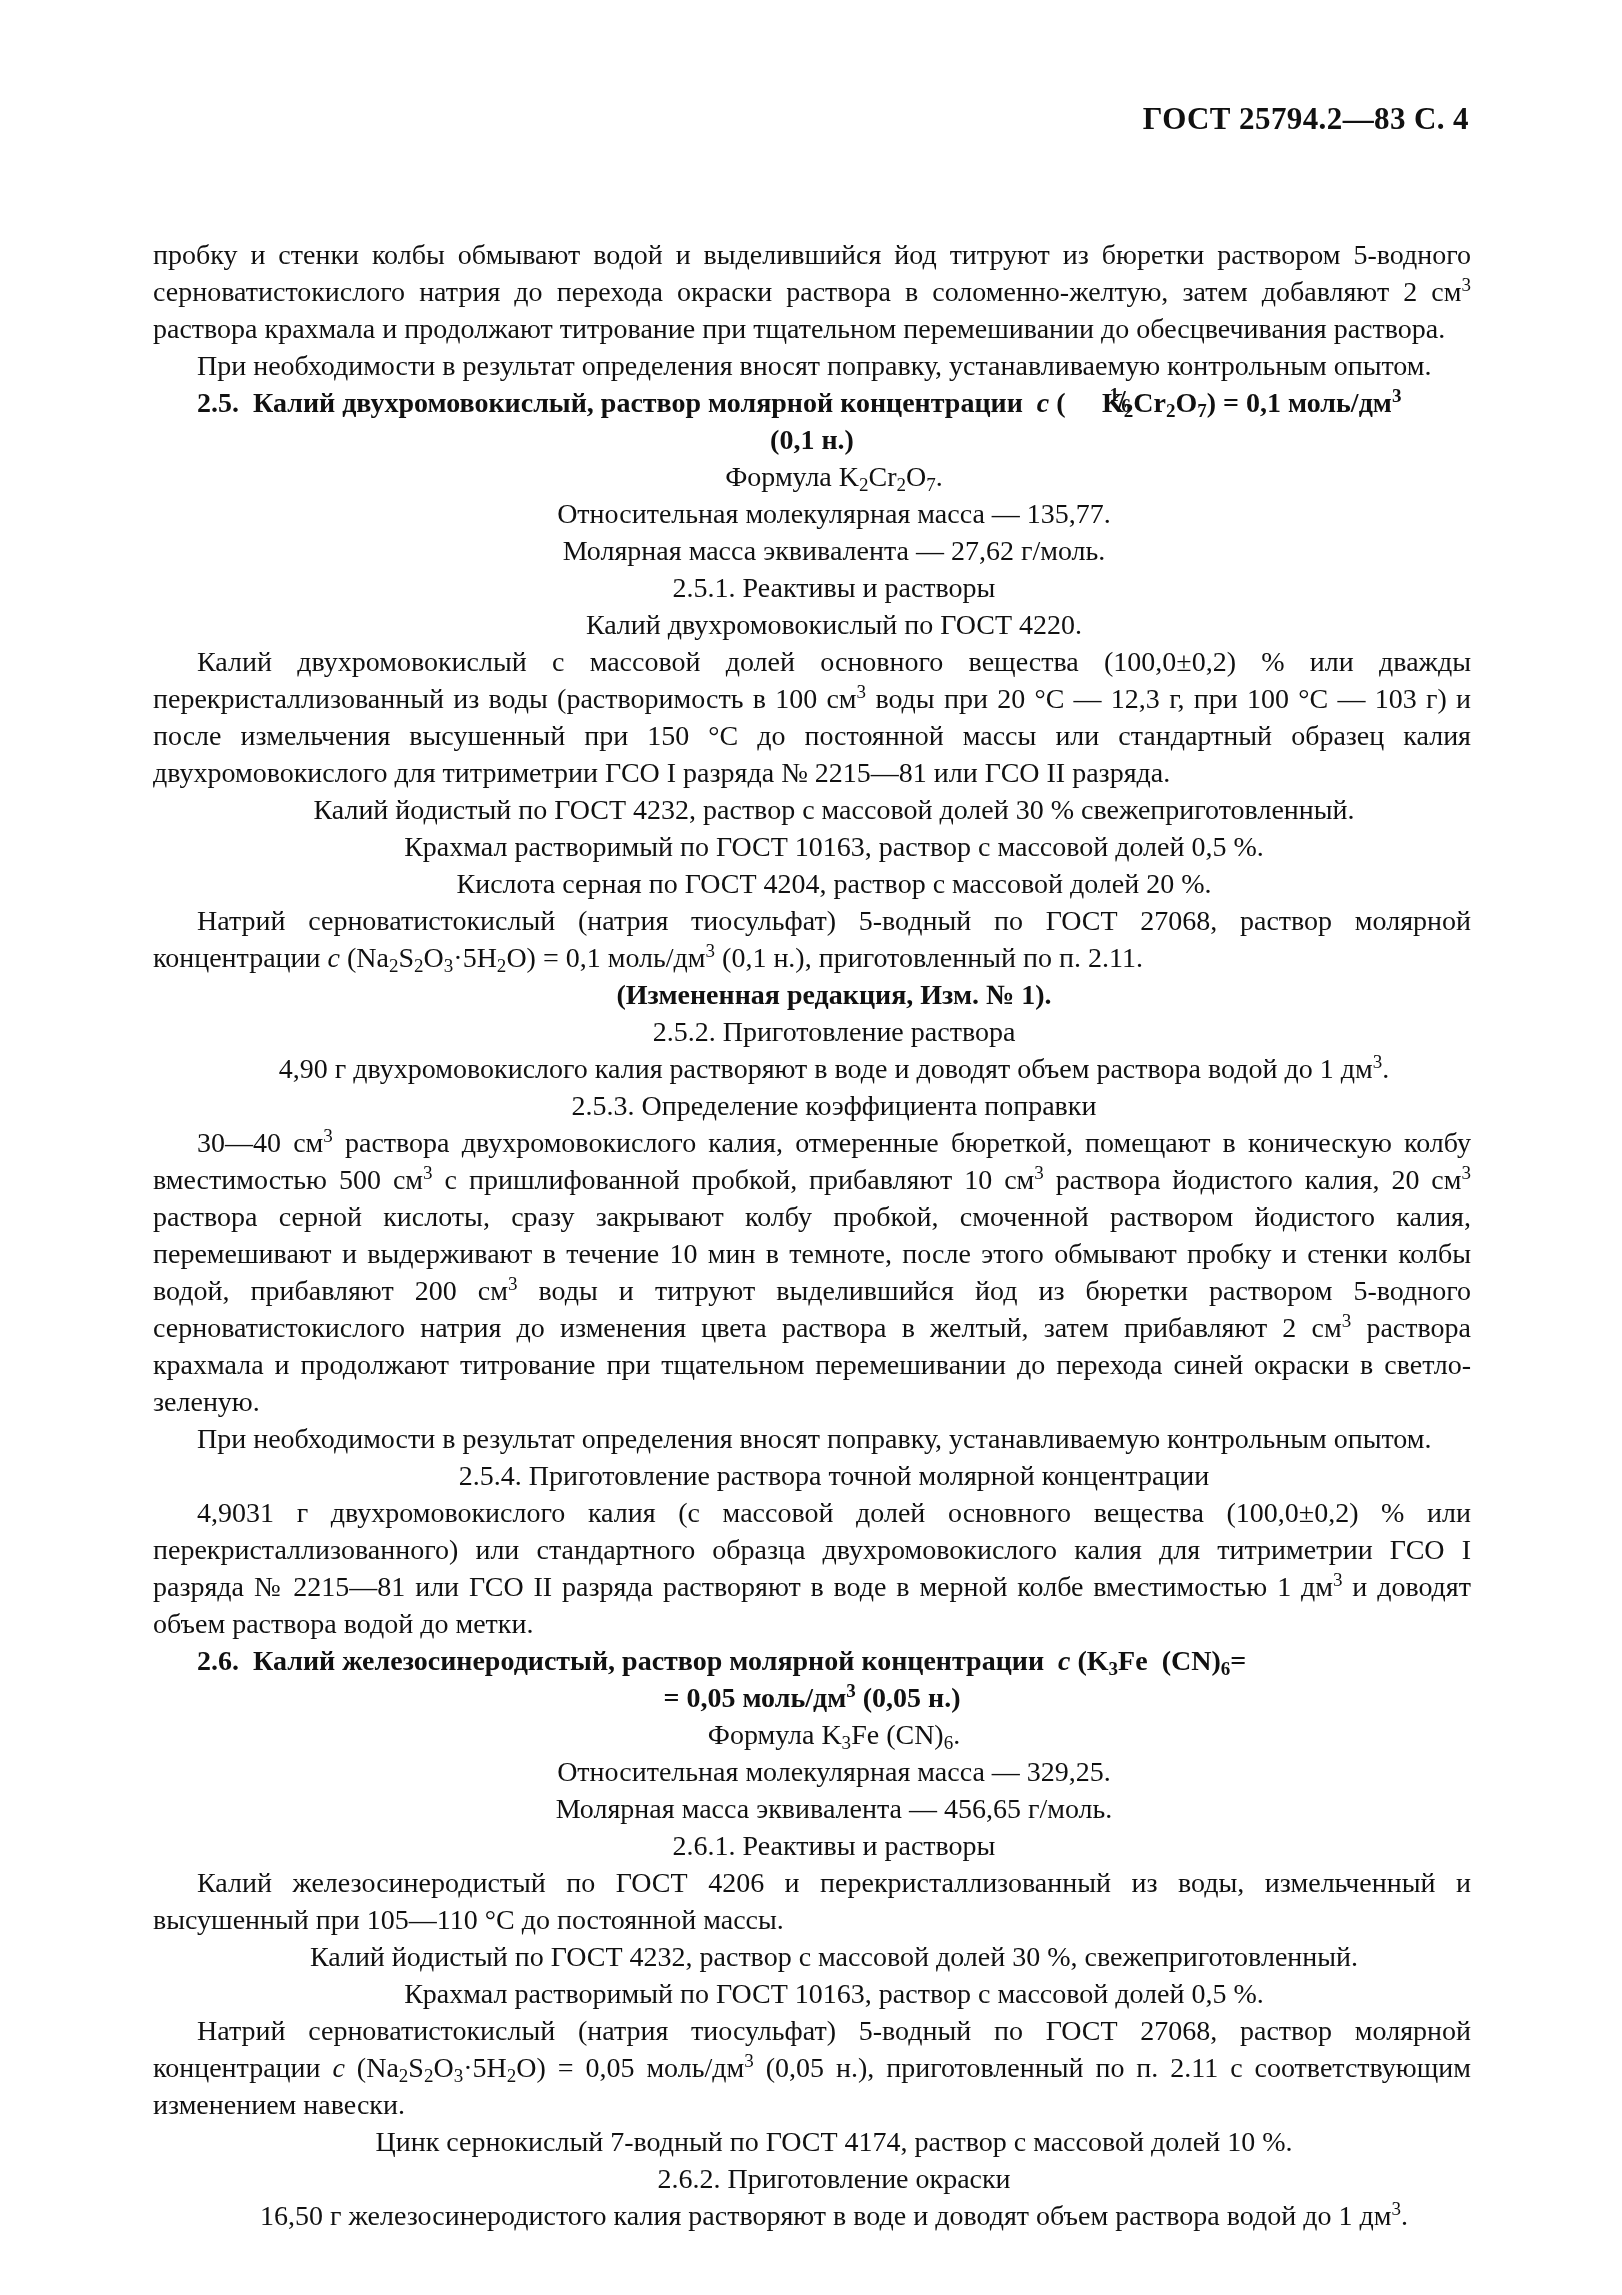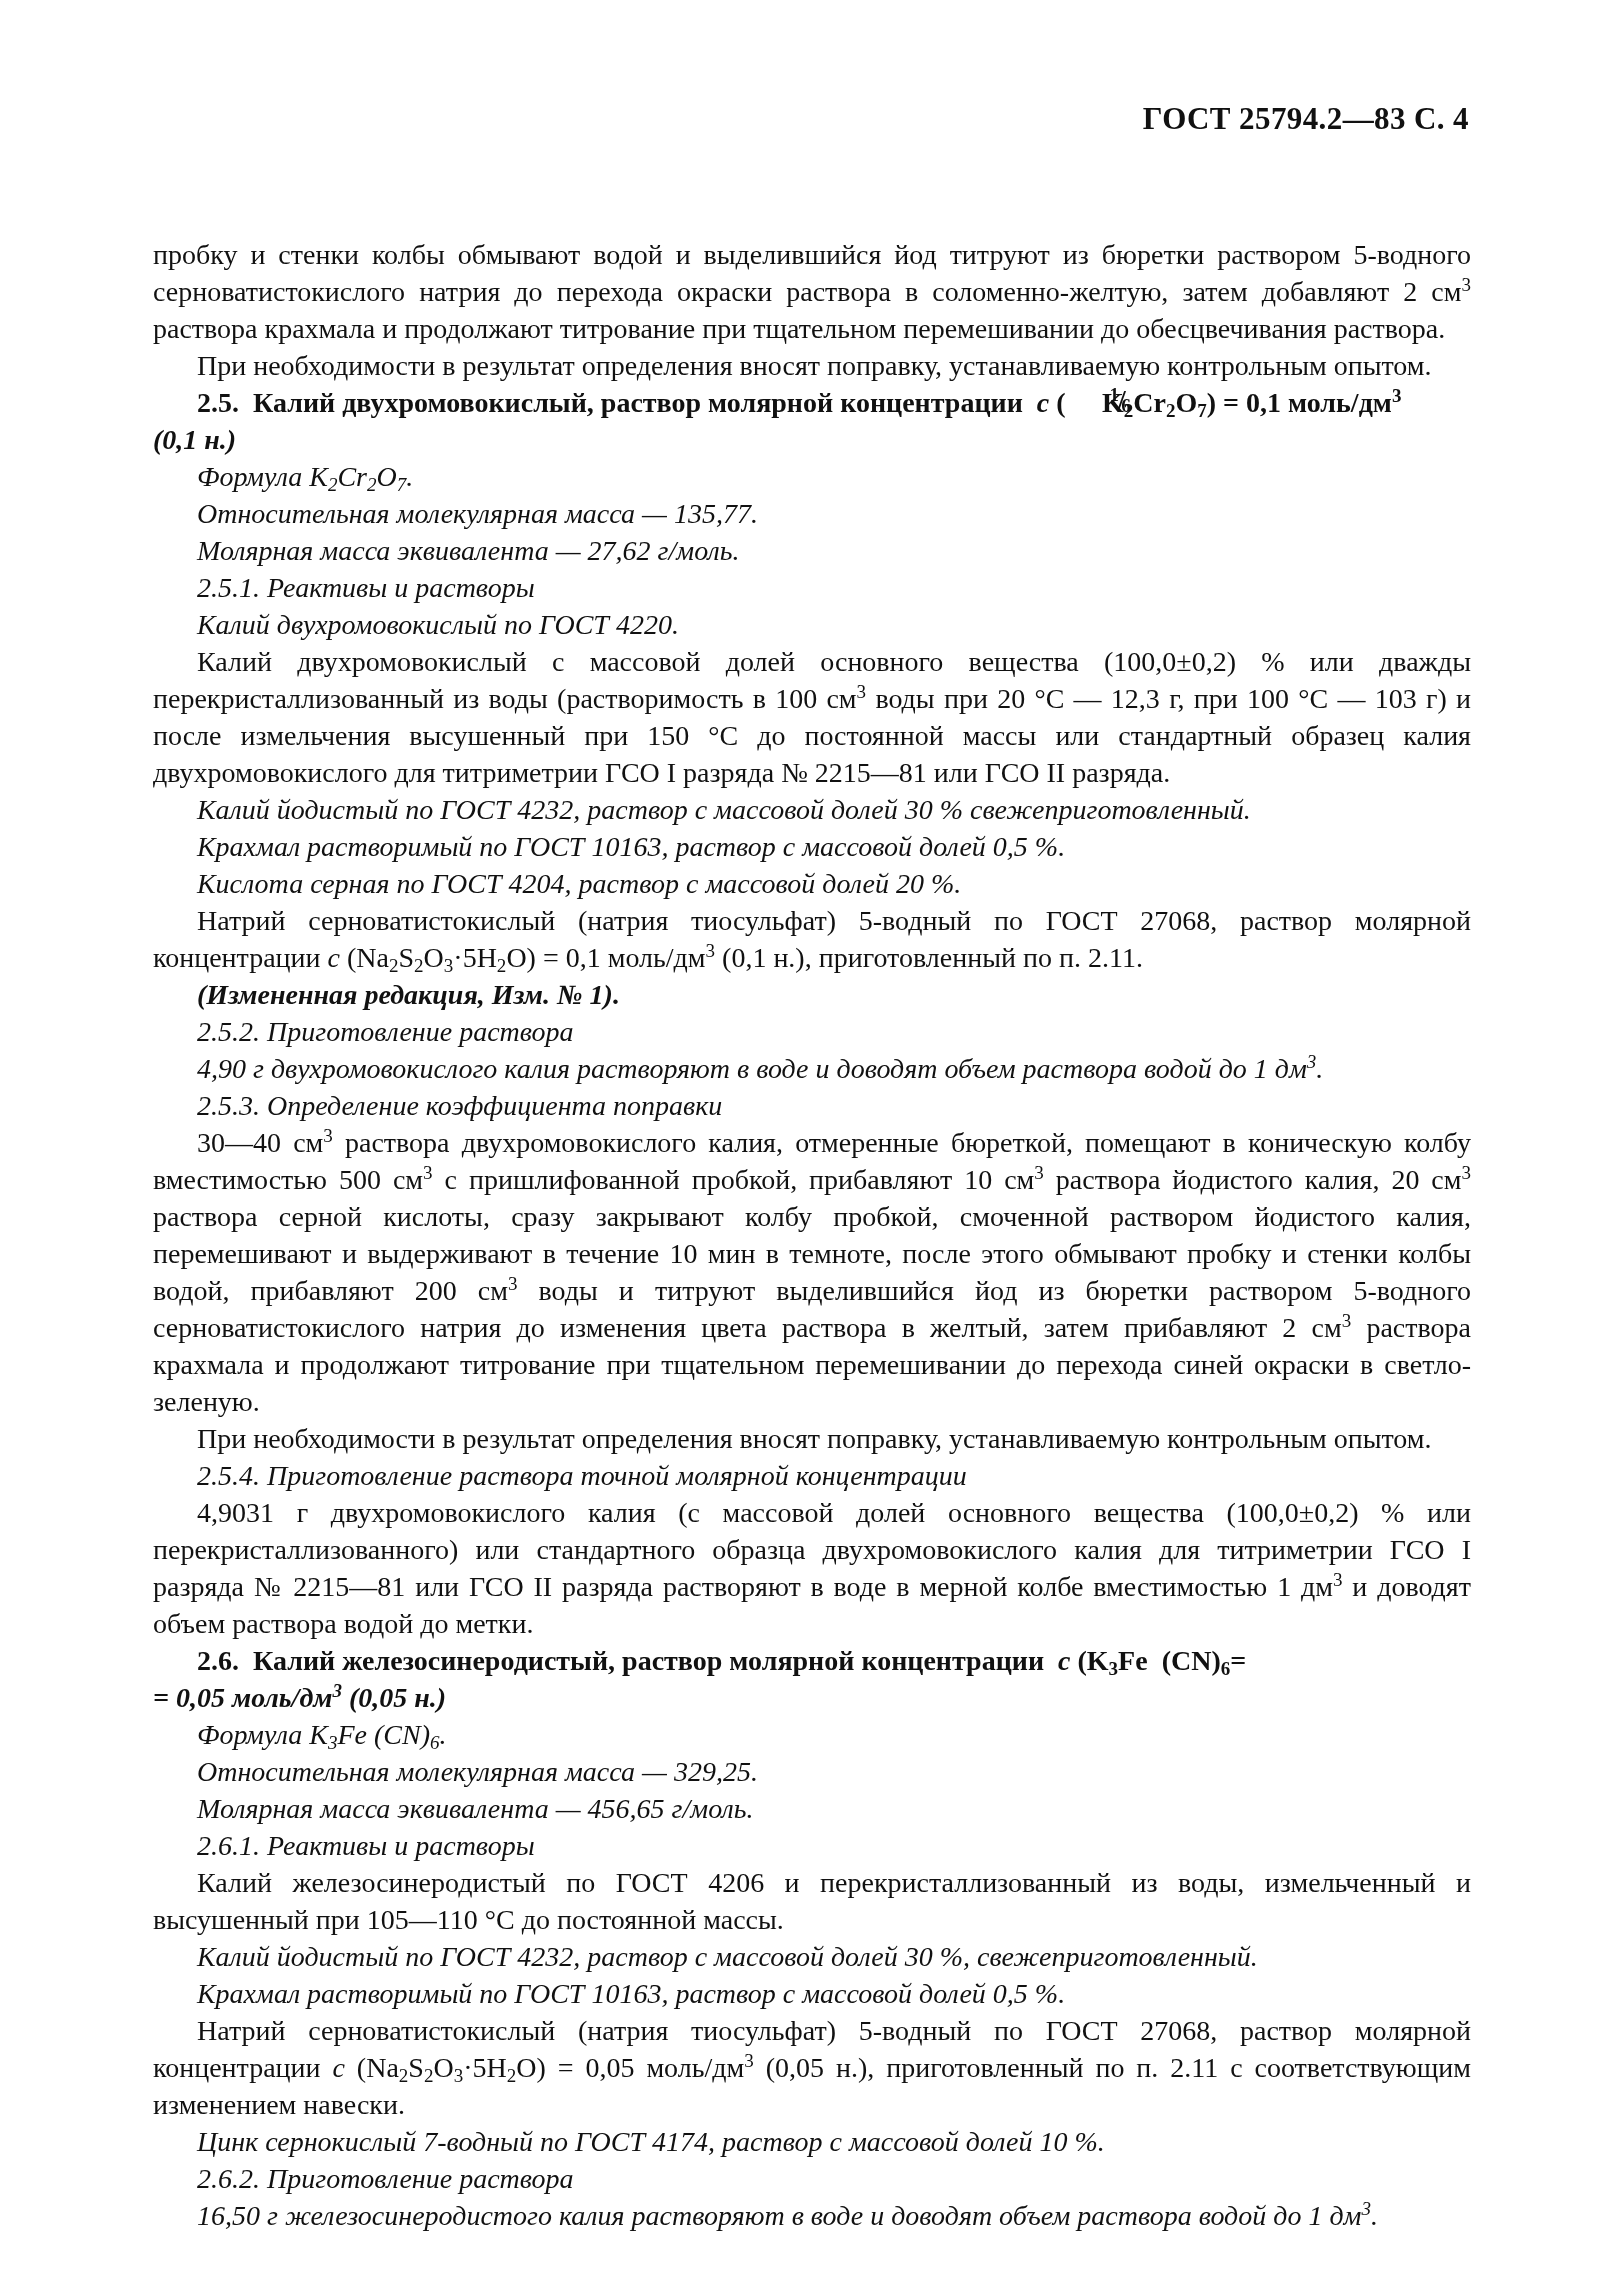--- a/index.html
+++ b/index.html
@@ -50,22 +50,21 @@
     -webkit-hyphens: none;
     hyphens: none;
   }
   p.indent {
     text-indent: 44px;
   }
   p.noindent {
     text-indent: 0;
   }
   p.last-left {
-    text-align: left;
-    font-style: italic;
+    text-align: center;
   }
   .bold {
     font-weight: bold;
   }
   .ital {
     font-style: italic;
   }
   sub {
     font-size: 0.68em;
     vertical-align: -0.25em;
@@ -174,19 +173,19 @@
     <p class="indent">Калий железосинеродистый по ГОСТ 4206 и перекристаллизованный из воды, измельченный и высушенный при 105—110&nbsp;°C до постоянной массы.</p>
 
     <p class="indent last-left">Калий йодистый по ГОСТ 4232, раствор с массовой долей 30 %, свежеприготовленный.</p>
 
     <p class="indent last-left">Крахмал растворимый по ГОСТ 10163, раствор с массовой долей 0,5 %.</p>
 
     <p class="indent">Натрий серноватистокислый (натрия тиосульфат) 5-водный по ГОСТ 27068, раствор молярной концентрации <span class="ital">c</span> (Na<sub>2</sub>S<sub>2</sub>O<sub>3</sub>·5H<sub>2</sub>O) = 0,05&nbsp;моль/дм<sup>3</sup> (0,05&nbsp;н.), приготовленный по п.&nbsp;2.11 с соответствующим изменением навески.</p>
 
     <p class="indent last-left">Цинк сернокислый 7-водный по ГОСТ 4174, раствор с массовой долей 10 %.</p>
 
-    <p class="indent last-left">2.6.2. Приготовление раствора</p>
+    <p class="indent last-left">2.6.2. Приготовление окраски</p>
 
     <p class="indent last-left">16,50 г железосинеродистого калия растворяют в воде и доводят объем раствора водой до 1&nbsp;дм<sup>3</sup>.</p>
 
   </div>
 </div>
 
 
 </body></html>

